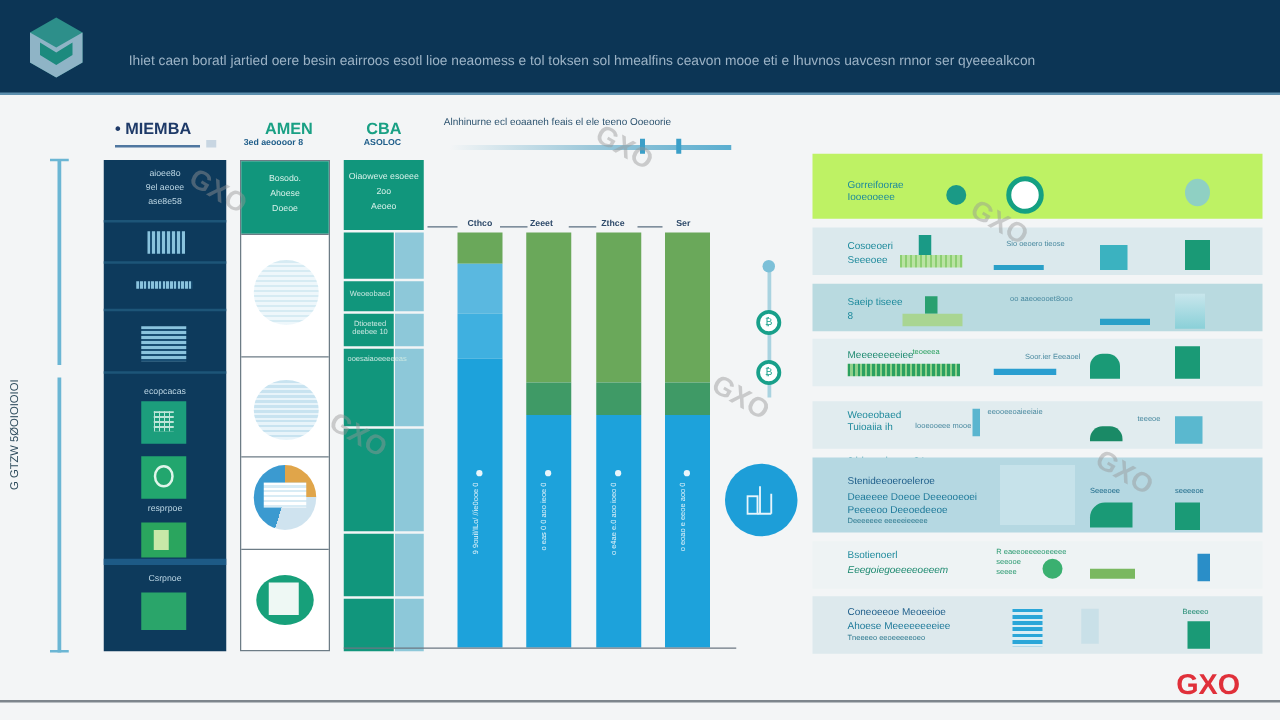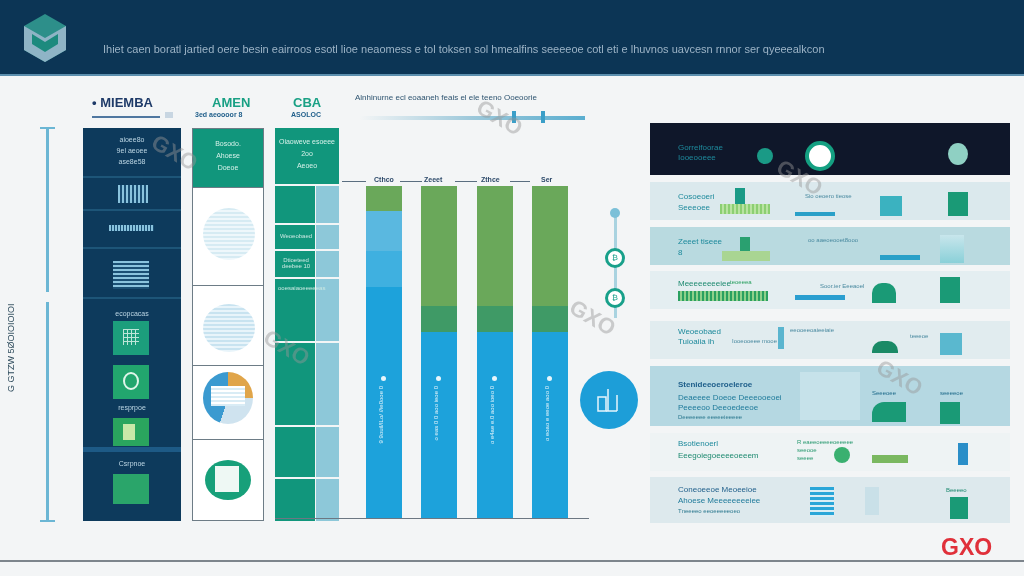--- a/index.html
+++ b/index.html
@@ -60,21 +60,21 @@
 </style>
 </head>
 <body>
 
 <div class="header">
   <svg class="logo" viewBox="0 0 46 52">
     <polygon points="23,2 44,14 44,38 23,50 2,38 2,14" fill="#2d8f8a"></polygon>
     <polygon points="2,14 23,26 44,14 44,38 23,50 2,38" fill="#8fb4c6"></polygon>
     <polygon points="10,22 23,30 36,22 36,32 23,40 10,32" fill="#1c8a7e"></polygon>
   </svg>
-  <div class="subtitle">Ihiet caen boratl jartied oere besin eairroos esotl lioe neaomess e tol toksen sol hmealfins seeeeoe cotl eti e lhuvnos uavcesn rnnor ser qyeeealkcon</div>
+  <div class="subtitle">Ihiet caen boratl jartied oere besin eairroos esotl lioe neaomess e tol toksen sol hmealfins ceavon mooe eti e lhuvnos uavcesn rnnor ser qyeeealkcon</div>
 </div>
 
 <div class="col-head" style="left:92px;top:95px;color:#1e3a68;font-size:13px;">
   <span>•</span>
   <span>MIEMBA</span>
 </div>
 <div style="position:absolute;left:92px;top:116px;width:68px;height:2px;background:#4f77a0;"></div>
 <div style="position:absolute;left:165px;top:112px;width:8px;height:6px;background:#c8d6e2;"></div>
 
 <div class="col-head" style="left:212px;top:95px;color:#19a084;font-size:13px;">AMEN</div>
@@ -243,41 +243,41 @@
 <div class="tl-node" style="top:288px;"><span>₿</span></div>
 <div class="big-circle">
   <svg style="position:absolute;left:17px;top:16px;" width="24" height="26" viewBox="0 0 24 26">
     <rect x="1" y="10" width="8" height="14" fill="none" stroke="#e6f5fc" stroke-width="1.5"></rect>
     <line x1="11" y1="2" x2="11" y2="24" stroke="#e6f5fc" stroke-width="1.5"></line>
     <line x1="20" y1="8" x2="20" y2="24" stroke="#e6f5fc" stroke-width="1.5"></line>
     <line x1="9" y1="24" x2="20" y2="24" stroke="#e6f5fc" stroke-width="1.5"></line>
   </svg>
 </div>
 
-<div class="row-panel" style="top:123px;height:52px;background:#0f172a;">
+<div class="row-panel" style="top:123px;height:52px;background:#bef264;">
   <div class="row-text" style="top:20px;">Gorreifoorae</div>
   <div class="row-text" style="top:30px;">Iooeooeee</div>
   <div class="glyph" style="left:107px;top:25px;width:16px;height:16px;border-radius:50%;background:#1a9a86;"></div>
   <div class="glyph" style="left:155px;top:18px;width:30px;height:30px;border-radius:50%;border:4px solid #14a082;background:#fff;"></div>
   <div class="glyph" style="left:298px;top:20px;width:20px;height:22px;border-radius:50%;background:#8fd0c3;"></div>
 </div>
 
 <div class="row-panel" style="top:182px;height:38px;background:#dbe9ed;">
   <div class="row-text" style="top:10px;">Cosoeoeri</div>
   <div class="row-text" style="top:21px;">Seeeoee</div>
   <div class="glyph" style="left:85px;top:6px;width:10px;height:16px;background:#1a9a86;"></div>
   <div class="glyph" style="left:70px;top:22px;width:50px;height:10px;background:repeating-linear-gradient(90deg,#8ccf72 0 2px,#b9e3a2 2px 4px);"></div>
   <div class="row-small" style="left:155px;top:11px;">Sio oeoero tieose</div>
   <div class="glyph" style="left:145px;top:30px;width:40px;height:4px;background:#2aa0c8;"></div>
   <div class="glyph" style="left:230px;top:14px;width:22px;height:20px;background:#3bb2c0;"></div>
   <div class="glyph" style="left:298px;top:10px;width:20px;height:24px;background:#1a9a76;"></div>
 </div>
 
 <div class="row-panel" style="top:227px;height:38px;background:#b9dae0;">
-  <div class="row-text" style="top:10px;">Zeeet tiseee</div>
+  <div class="row-text" style="top:10px;">Saeip tiseee</div>
   <div class="row-text" style="top:21px;">8</div>
   <div class="glyph" style="left:90px;top:10px;width:10px;height:14px;background:#2aa070;"></div>
   <div class="glyph" style="left:72px;top:24px;width:48px;height:10px;background:#a9d592;"></div>
   <div class="row-small" style="left:158px;top:10px;">oo aaeoeooet8ooo</div>
   <div class="glyph" style="left:230px;top:28px;width:40px;height:5px;background:#2aa0c8;"></div>
   <div class="glyph" style="left:290px;top:8px;width:24px;height:28px;background:linear-gradient(180deg,#c8e6ec,#8ad0d8);"></div>
 </div>
 
 <div class="row-panel" style="top:271px;height:38px;background:#e4eef1;">
   <div class="row-text" style="top:8px;color:#1e8a70;">Meeeeeeeeiee</div>
@@ -295,34 +295,34 @@
   <div class="row-text" style="top:44px;font-family:Liberation Mono, monospace;">Oiineoiroe 31</div>
   <div class="row-small" style="left:82px;top:17px;">Iooeooeee mooe</div>
   <div class="glyph" style="left:128px;top:6px;width:6px;height:22px;background:#5ab5cf;"></div>
   <div class="row-small" style="left:140px;top:6px;">eeooeeoaieeiaie</div>
   <div class="row-small" style="left:260px;top:12px;">teeeoe</div>
   <div class="glyph" style="left:222px;top:20px;width:26px;height:12px;border-radius:10px 10px 0 0;background:#1a8a66;"></div>
   <div class="glyph" style="left:290px;top:12px;width:22px;height:22px;background:#5ab8cf;"></div>
 </div>
 
 <div class="row-panel" style="top:366px;height:60px;background:#b5d8e2;">
-  <div class="row-text" style="top:14px;color:#1e5e8a;font-weight:bold;">Stenideeoeroeleroe</div>
+  <div class="row-text" style="top:14px;color:#1e5e8a;font-weight:normal;">Stenideeoeroeleroe</div>
   <div class="row-text" style="top:27px;color:#1e7a9a;">Deaeeee Doeoe Deeeooeoei</div>
   <div class="row-text" style="top:37px;color:#1e7a9a;">Peeeeoo Deeoedeeoe</div>
   <div class="row-small" style="left:28px;top:48px;color:#2e7a90;">Deeeeeee eeeeeieeeee</div>
   <div class="glyph" style="left:150px;top:6px;width:60px;height:48px;background:#c6e2ea;"></div>
   <div class="row-small" style="left:222px;top:24px;color:#1e6a8a;">Seeeoee</div>
   <div class="glyph" style="left:222px;top:36px;width:34px;height:20px;border-radius:12px 0 0 0;background:#1a9a76;"></div>
   <div class="row-small" style="left:290px;top:24px;color:#1e6a8a;">seeeeoe</div>
   <div class="glyph" style="left:290px;top:36px;width:20px;height:22px;background:#1a9a76;"></div>
 </div>
 
 <div class="row-panel" style="top:433px;height:38px;background:#eef3f4;">
   <div class="row-text" style="top:6px;">Bsotienoerl</div>
-  <div class="row-text" style="top:18px;color:#1e8a70;">Eeegoiegoeeeeoeeem</div>
+  <div class="row-text" style="top:18px;color:#1e8a70;font-style:italic;">Eeegoiegoeeeeoeeem</div>
   <div class="row-small" style="left:147px;top:6px;color:#2a9a70;">R eaeeoeeeeoeeeee</div>
   <div class="row-small" style="left:147px;top:14px;color:#2a9a70;">seeooe</div>
   <div class="row-small" style="left:147px;top:22px;color:#2a9a70;">seeee</div>
   <div class="glyph" style="left:184px;top:14px;width:16px;height:16px;border-radius:50%;background:#3ab070;"></div>
   <div class="glyph" style="left:222px;top:22px;width:36px;height:8px;background:#7ab860;"></div>
   <div class="glyph" style="left:308px;top:10px;width:10px;height:22px;background:#2a8ec8;"></div>
 </div>
 
 <div class="row-panel" style="top:477px;height:46px;background:#dde9ed;">
   <div class="row-text" style="top:8px;color:#1e5e8a;">Coneoeeoe  Meoeeioe</div>

